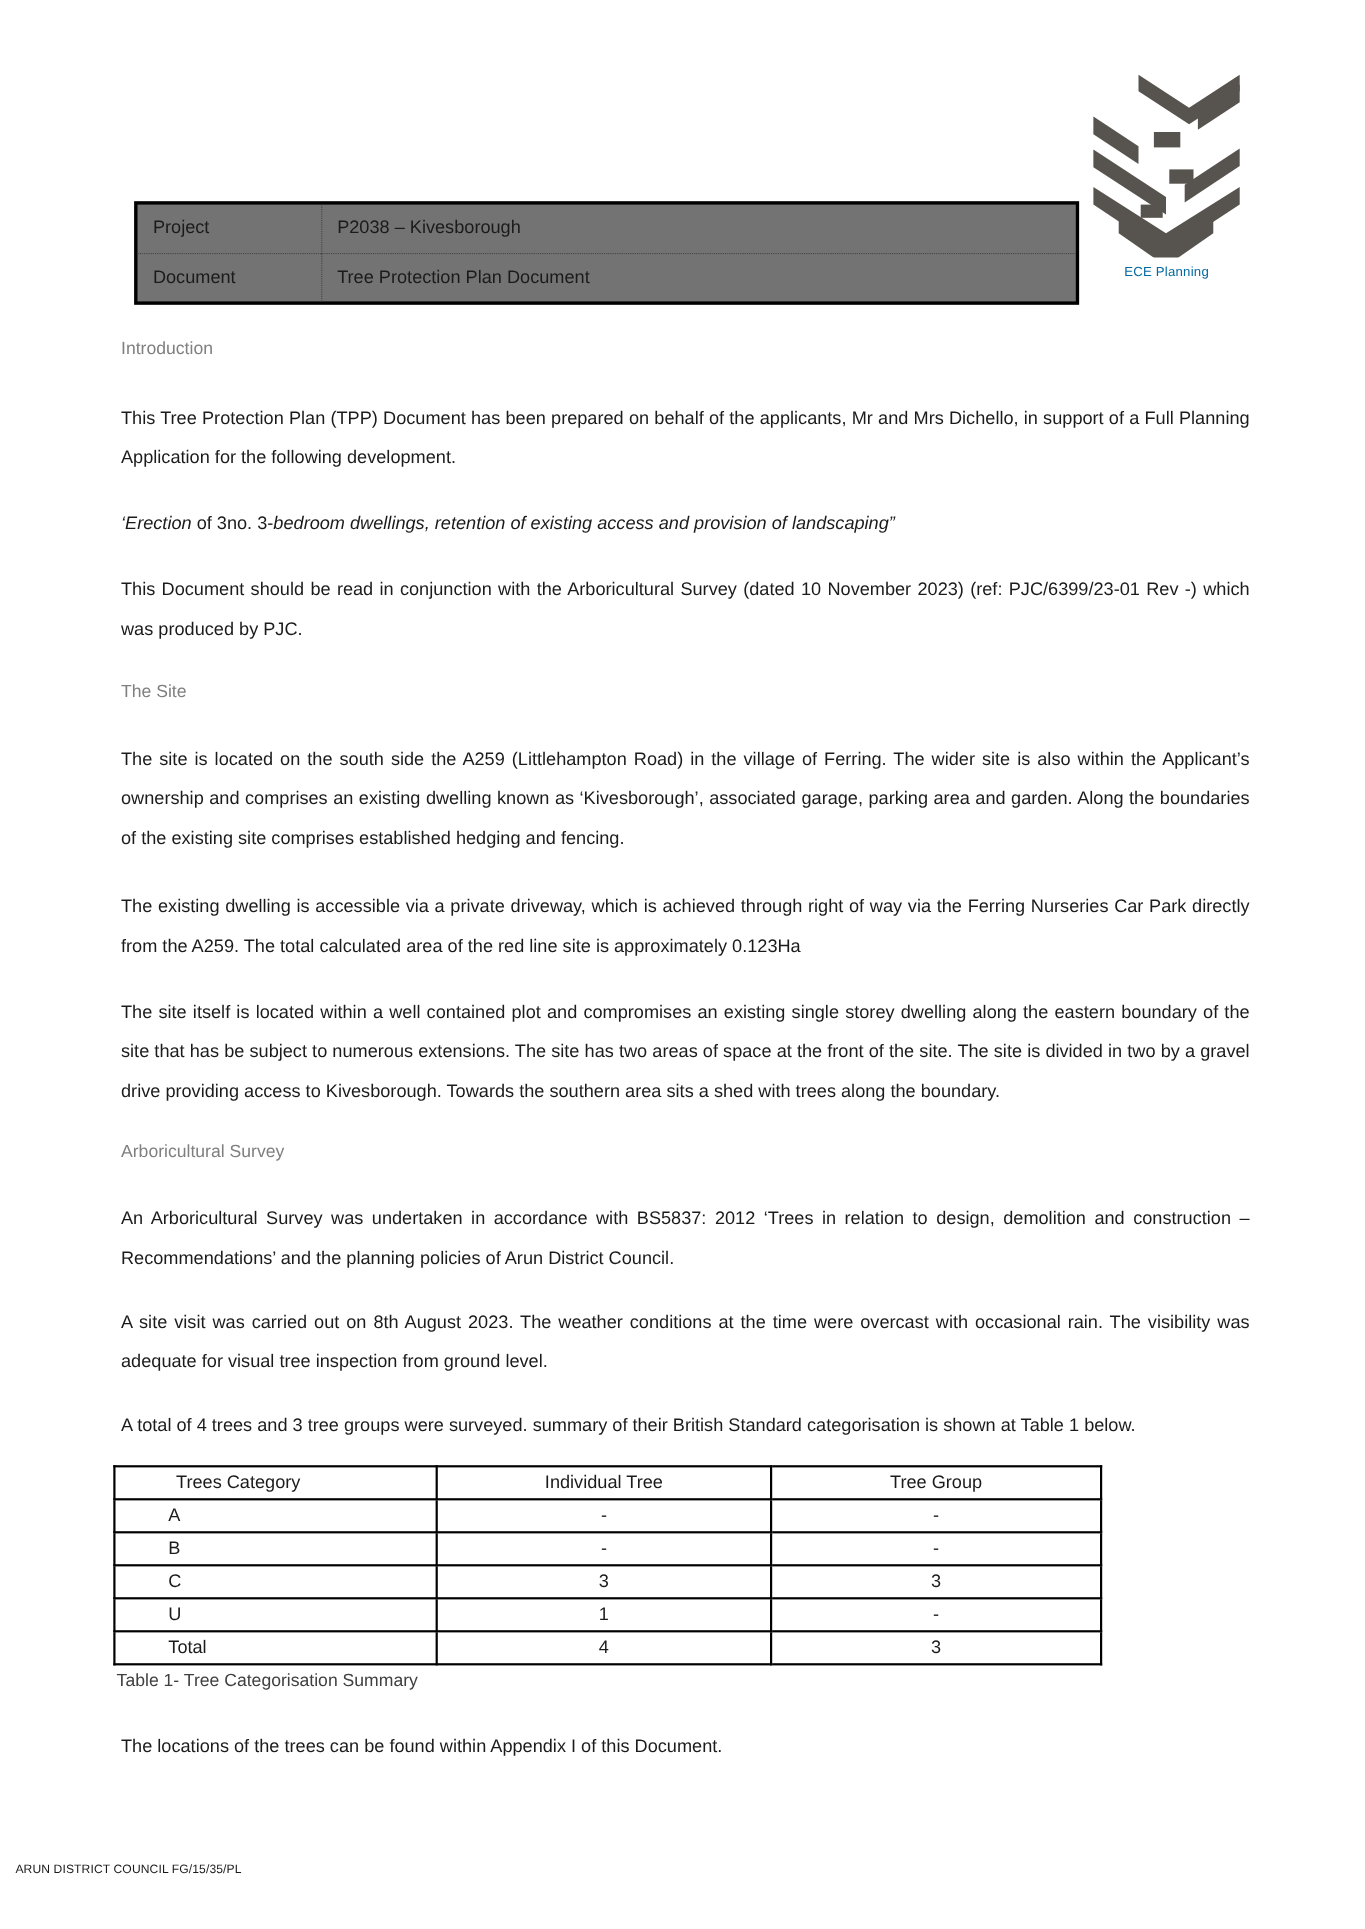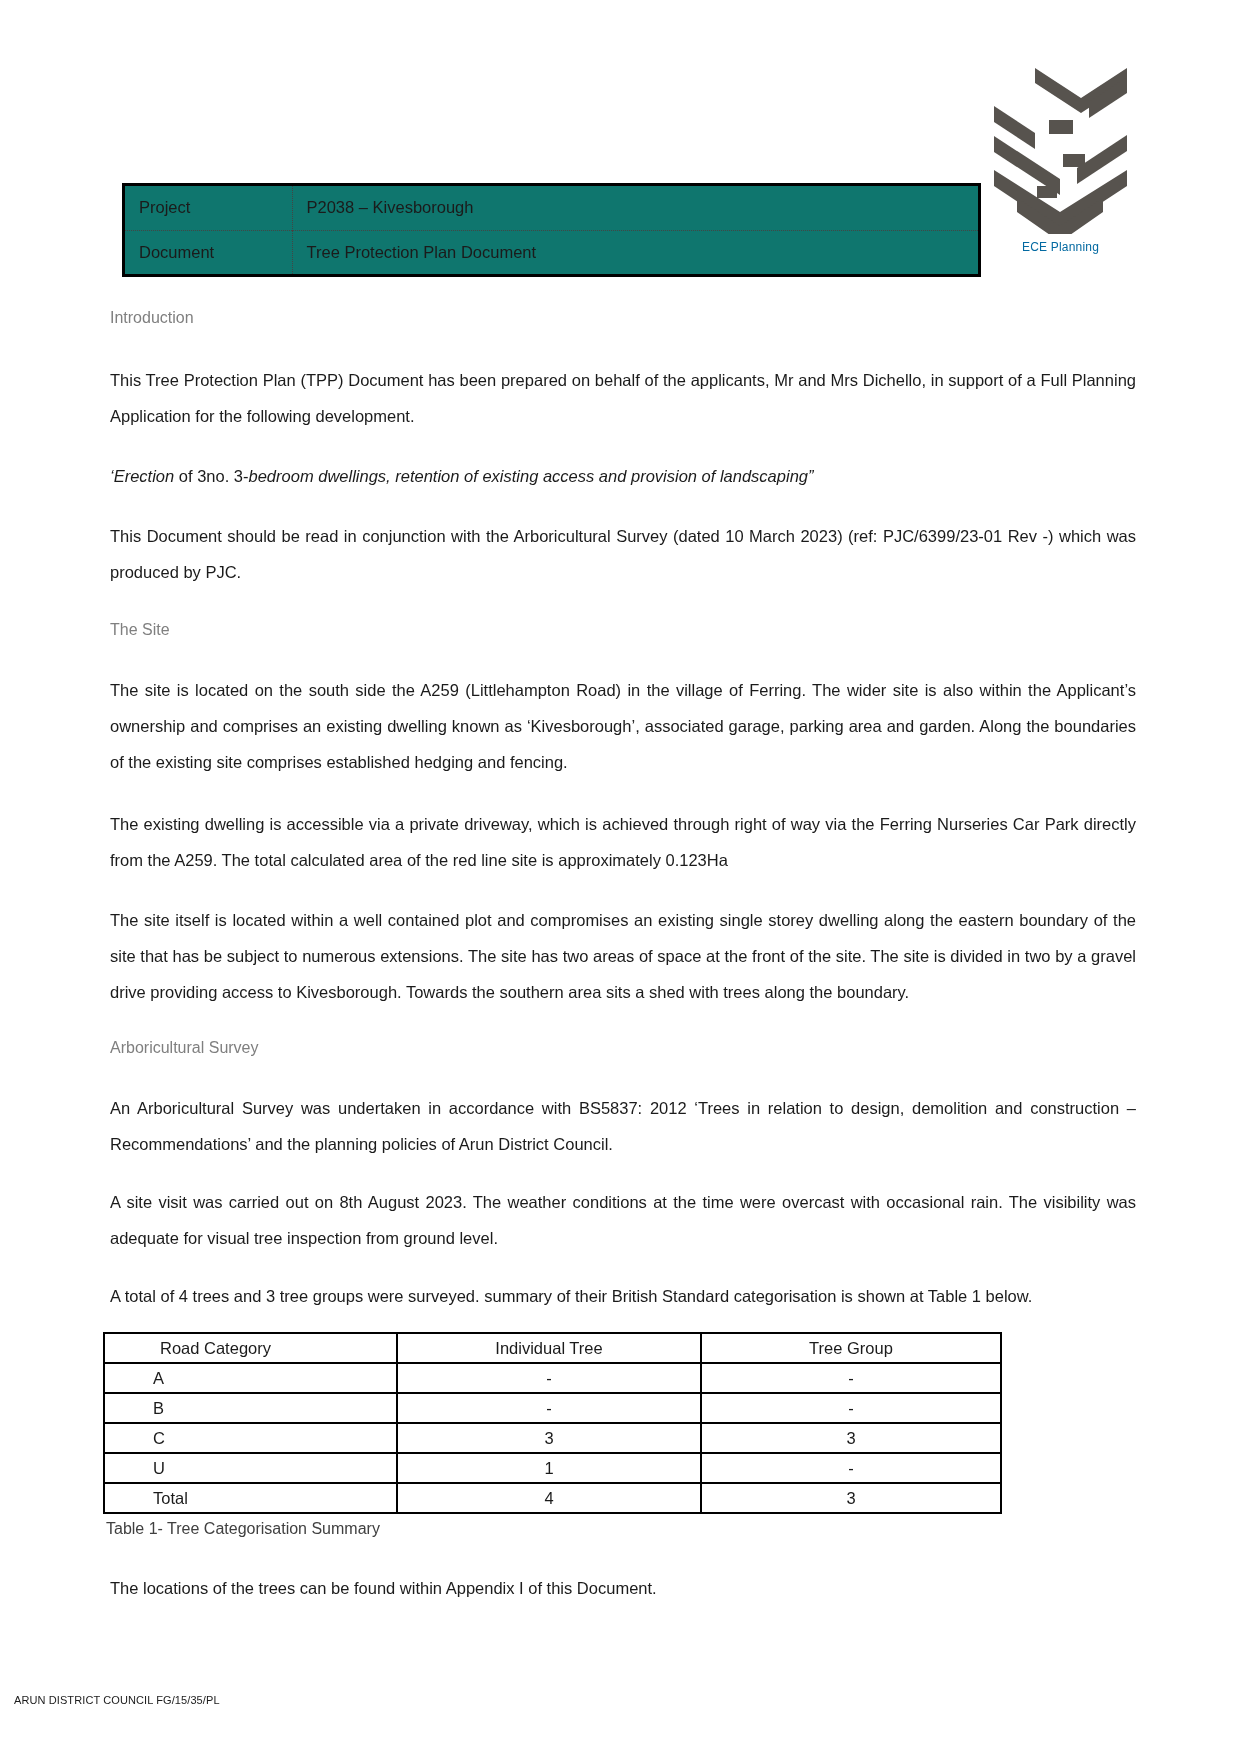--- a/index.html
+++ b/index.html
@@ -10,21 +10,21 @@
     margin:0 auto;
     background:#ffffff;
     font-family:"Liberation Sans","DejaVu Sans",sans-serif;
     color:#1b1b1b;
     overflow:hidden;
   }
 
   
   .meta-table-wrap {
     position:absolute; left:122px; top:183px; width:859px; height:94px;
-    border:3px solid #000; background:#0f766e;
+    border:3px solid #000; background:#737373;
   }
   .meta-table { width:100%; height:100%; border-collapse:collapse; }
   .meta-table td {
     font-size:16.5px; vertical-align:middle; padding-left:14px;
   }
   .meta-table tr + tr td { border-top:1px dotted #444; }
   .meta-table td.meta-label { width:167px; border-right:1px dotted #444; }
 
   
   .logo-block { position:absolute; left:993px; top:62px; width:135px; text-align:center; }
@@ -124,21 +124,21 @@
   </div>
 
   <div class="content">
 
     <h2 class="sec-heading h-intro">Introduction</h2>
 
     <p class="just p-intro-1">This Tree Protection Plan (TPP) Document has been prepared on behalf of the applicants, Mr and Mrs Dichello, in support of a Full Planning Application for the following development.</p>
 
     <p class="quote p-quote"><span>‘Erection </span><span class="roman">of 3no. 3-</span><span>bedroom dwellings, retention of existing access and provision of landscaping”</span></p>
 
-    <p class="just p-intro-2">This Document should be read in conjunction with the Arboricultural Survey (dated 10 March 2023) (ref: PJC/6399/23-01 Rev -) which was produced by PJC.</p>
+    <p class="just p-intro-2">This Document should be read in conjunction with the Arboricultural Survey (dated 10 November 2023) (ref: PJC/6399/23-01 Rev -) which was produced by PJC.</p>
 
     <h2 class="sec-heading h-site">The Site</h2>
 
     <p class="just p-site-1">The site is located on the south side the A259 (Littlehampton Road) in the village of Ferring. The wider site is also within the Applicant’s ownership and comprises an existing dwelling known as ‘Kivesborough’, associated garage, parking area and garden. Along the boundaries of the existing site comprises established hedging and fencing.</p>
     <p class="just p-site-2">The existing dwelling is accessible via a private driveway, which is achieved through right of way via the Ferring Nurseries Car Park directly from the A259. The total calculated area of the red line site is approximately 0.123Ha</p>
     <p class="just p-site-3">The site itself is located within a well contained plot and compromises an existing single storey dwelling along the eastern boundary of the site that has be subject to numerous extensions. The site has two areas of space at the front of the site. The site is divided in two by a gravel drive providing access to Kivesborough. Towards the southern area sits a shed with trees along the boundary.</p>
 
     <h2 class="sec-heading h-survey">Arboricultural Survey</h2>
 
     <p class="just p-surv-1">An Arboricultural Survey was undertaken in accordance with BS5837: 2012 ‘Trees in relation to design, demolition and construction – Recommendations’ and the planning policies of Arun District Council.</p>
@@ -146,21 +146,21 @@
     <p class="p-surv-3">A total of 4 trees and 3 tree groups were surveyed. summary of their British Standard categorisation is shown at Table 1 below.</p>
 
     <table class="cat-table">
       <colgroup>
           <col style="width:293px">
           <col style="width:304px">
           <col style="width:300px">
         </colgroup>
       <thead>
         <tr>
-          <th class="cat-col">Road Category</th>
+          <th class="cat-col">Trees Category</th>
           <th>Individual Tree</th>
           <th>Tree Group</th>
         </tr>
       </thead>
       <tbody>
         <tr>
           <td class="cat-col">A</td>
           <td class="num-col">-</td>
           <td class="num-col">-</td>
         </tr>

